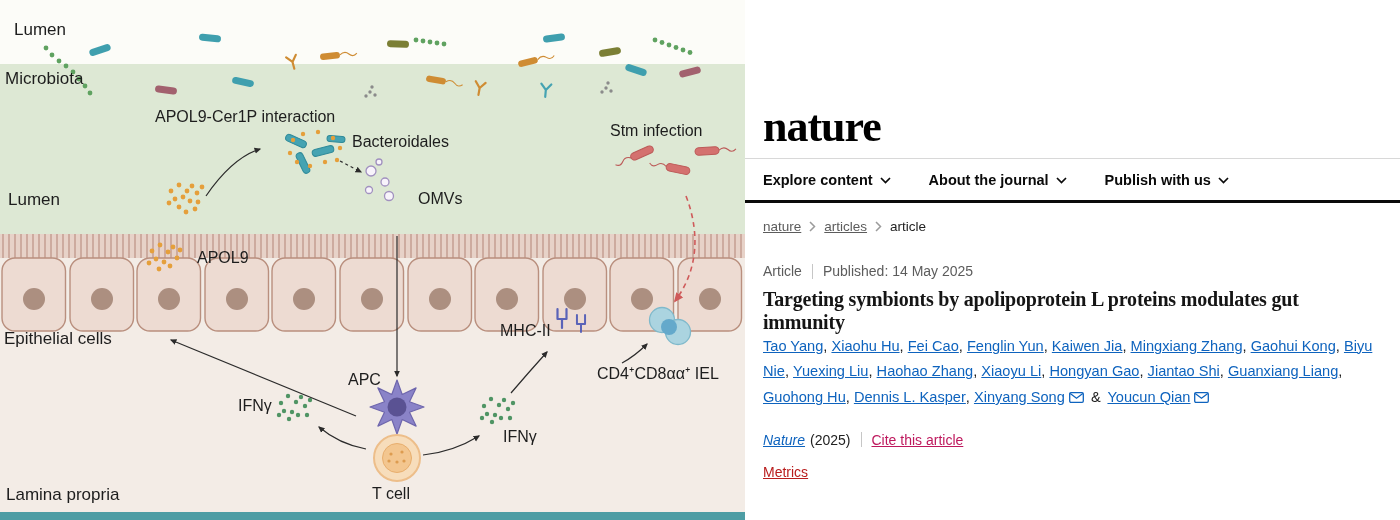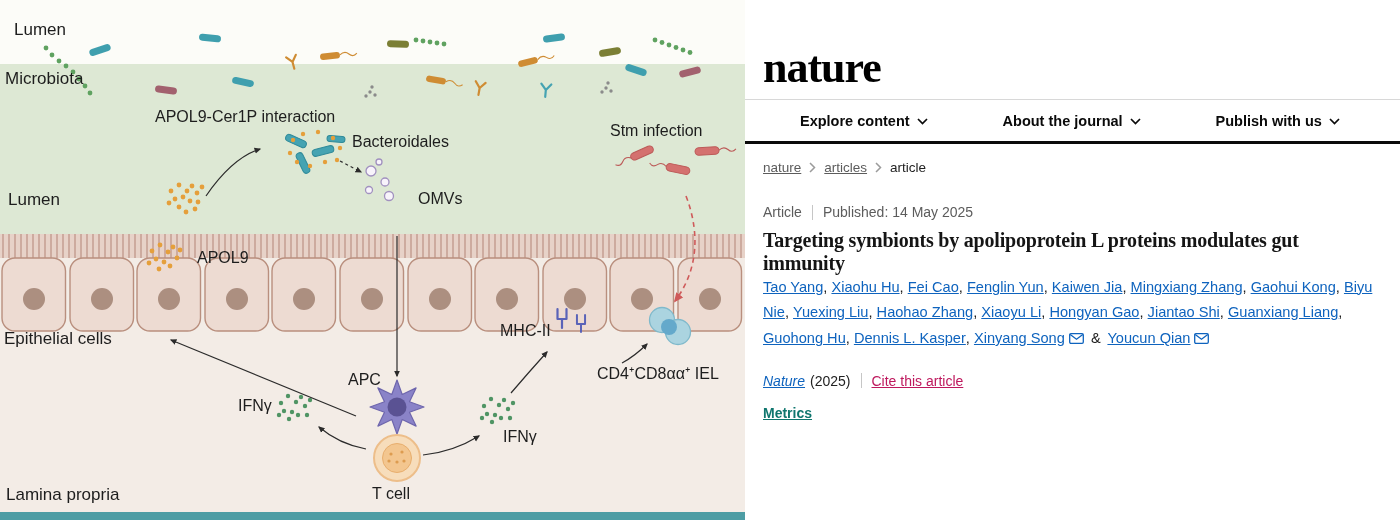--- a/index.html
+++ b/index.html
@@ -1,33 +1,33 @@
 <!DOCTYPE html>
 <html><head>
 <meta charset="utf-8">
 <style>
   * { margin:0; padding:0; box-sizing:border-box; }
   html,body { width:1400px; height:520px; background:#fff; overflow:hidden; }
   body { font-family:"Liberation Sans", sans-serif; }
-  .page { display:flex; width:1400px; height:520px; }
+  .page { display:flex; width:1400px; height:520px;align-items:center; }
 
   
   .figure-panel { position:relative; width:745px; height:520px; flex:0 0 745px; background:#f3ece6; }
   .figure-panel svg.fig { position:absolute; left:0; top:0; }
   .fig-label { position:absolute; font-size:16px; color:#1d1d1d; white-space:nowrap; }
   .fig-label.big { font-size:17px; }
 
   
   .article-panel { flex:1; height:402px; background:#fff; color:#1a1a1a; }
   .masthead { height:100px; border-bottom:1px solid #d8d8d8; padding:46px 0 0 18px; }
   .logo { display:inline-block; font-family:"Liberation Serif", serif; font-weight:700; font-size:44px;
           line-height:1; letter-spacing:-1px; color:#000; cursor:pointer; }
   .topnav { height:44px; border-bottom:3px solid #0a0a0a; display:flex; align-items:center;
             padding-left:18px; gap:38px; }
-  .nav-item { display:flex; align-items:center; gap:7px; font-weight:700; font-size:14.5px; color:#0a0a0a; cursor:pointer;margin-left:37px; }
+  .nav-item { display:flex; align-items:center; gap:7px; font-weight:700; font-size:14.5px; color:#0a0a0a; cursor:pointer; }
   .nav-chevron { margin-top:2px; }
 
   .content { padding-left:18px; padding-right:16px; }
   .breadcrumb { margin-top:16px; display:flex; align-items:center; font-size:13.5px; color:#5c5c5c; }
   .breadcrumb a { color:#5c5c5c; text-decoration:underline; cursor:pointer; }
   .crumb-sep { margin:0 8px; display:flex; align-items:center; }
   .breadcrumb .current { color:#222; }
 
   .meta-row { margin-top:29px; display:flex; align-items:center; font-size:14px; color:#5c5c5c; }
   .vbar { width:1px; height:15px; background:#c6c6c6; margin:0 10px; }
@@ -39,21 +39,21 @@
   .authors a { color:#0e63be; text-decoration:underline; cursor:pointer; }
   .author.comma::after { content:", "; display:inline-block; white-space:pre; color:#1a1a1a; }
   .amp { margin:0 3px; }
   .email-icon { margin-left:4px; vertical-align:-1px; }
 
   .cite-row { margin-top:21px; display:flex; align-items:center; font-size:14px; color:#222; }
   .cite-row .journal { font-style:italic; color:#0e63be; text-decoration:underline; cursor:pointer; }
   .cite-row .year { margin-left:5px; }
   .cite-row a.cite { color:#be185d; text-decoration:underline; cursor:pointer; }
   .metrics-row { margin-top:16px; font-size:14px; }
-  .metrics-row a { color:#0f766e; text-decoration:underline; cursor:pointer;font-weight:bold; }
+  .metrics-row a { color:#b91c1c; text-decoration:underline; cursor:pointer; }
 </style>
 </head>
 <body>
 
 <div class="page">
 
   <div class="figure-panel">
     <svg class="fig" width="745" height="520" viewBox="0 0 745 520">
       <defs>
         <marker id="ah" viewBox="0 0 6 6" markerWidth="6" markerHeight="6" refX="4.5" refY="3" orient="auto">

